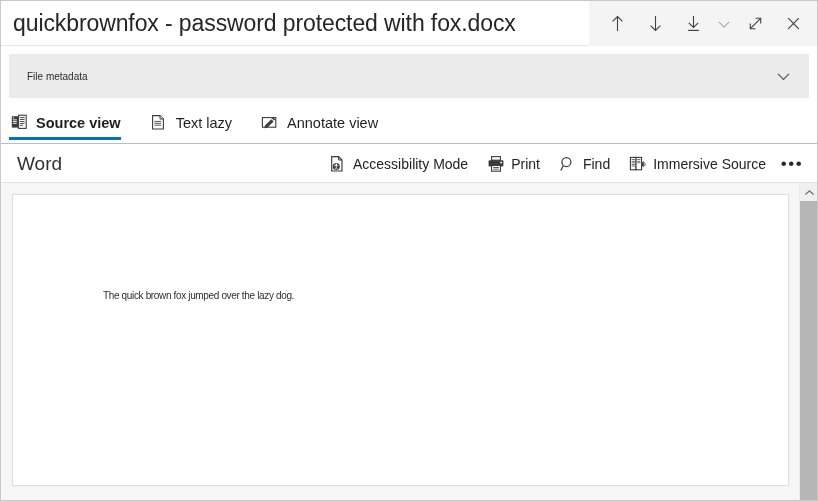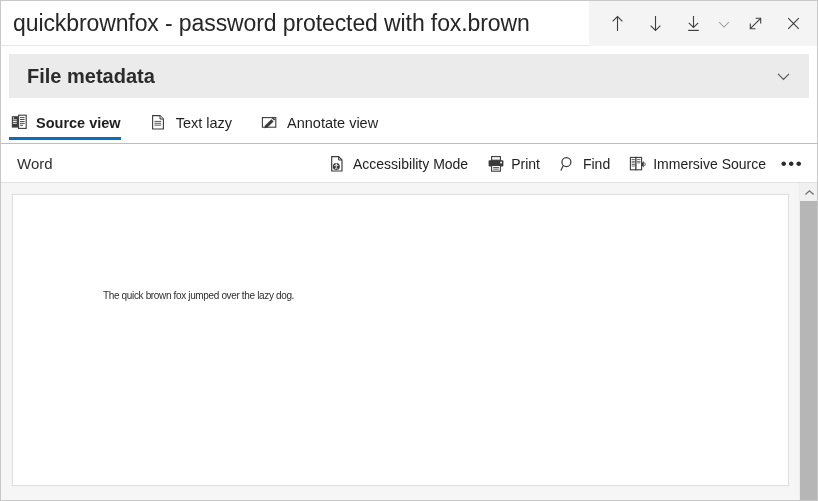--- a/index.html
+++ b/index.html
@@ -64,23 +64,22 @@
   }
   .metadata-bar {
     width: 100%; height: 44px;
     background: #ebebeb;
     display: flex; align-items: center;
     padding: 0 16px 0 18px;
     cursor: default;
   }
   .metadata-label {
     flex: 1;
-    font-size: 20px;
+    font-size: 10px;
     color: #2b2b2b;
-    font-weight: bold;
   }
   .metadata-chevron { display: flex; align-items: center; }
 
   
   .tabbar {
     position: absolute; left: 0; top: 105px;
     width: 816px; height: 38px;
     background: #ffffff;
     display: flex; align-items: flex-start;
     padding-left: 8px;
@@ -111,21 +110,21 @@
   
   .cmdbar {
     position: absolute; left: 0; top: 144px;
     width: 816px; height: 38px;
     background: #ffffff;
     display: flex; align-items: center;
     border-bottom: 1px solid #e2e2e2;
   }
   .cmd-app-label {
     padding-left: 16px;
-    font-size: 15px;
+    font-size: 19px;
     color: #303030;
     flex: 0 0 auto;
   }
   .cmd-spacer { flex: 1 1 auto; }
   .cmd-btn {
     display: flex; align-items: center;
     height: 34px;
     padding: 0 9px;
     font-size: 14px;
     color: #222222;
@@ -194,21 +193,21 @@
     background: #b6b6b6;
     cursor: default;
   }
 </style>
 </head>
 <body>
 
 <div id="app">
 
   <div class="titlebar">
-    <div class="title-text">quickbrownfox - password protected with fox.brown</div>
+    <div class="title-text">quickbrownfox - password protected with fox.docx</div>
 
     <div class="titlebar-actions">
 
       <div class="tb-btn">
         <span>
           <svg width="17" height="19" viewBox="0 0 17 19">
             <path d="M8.5 2.5 L8.5 17" stroke="#404040" stroke-width="1.1" fill="none"></path>
             <path d="M3.6 7.4 L8.5 2.5 L13.4 7.4" stroke="#404040" stroke-width="1.1" fill="none"></path>
           </svg>
         </span>

